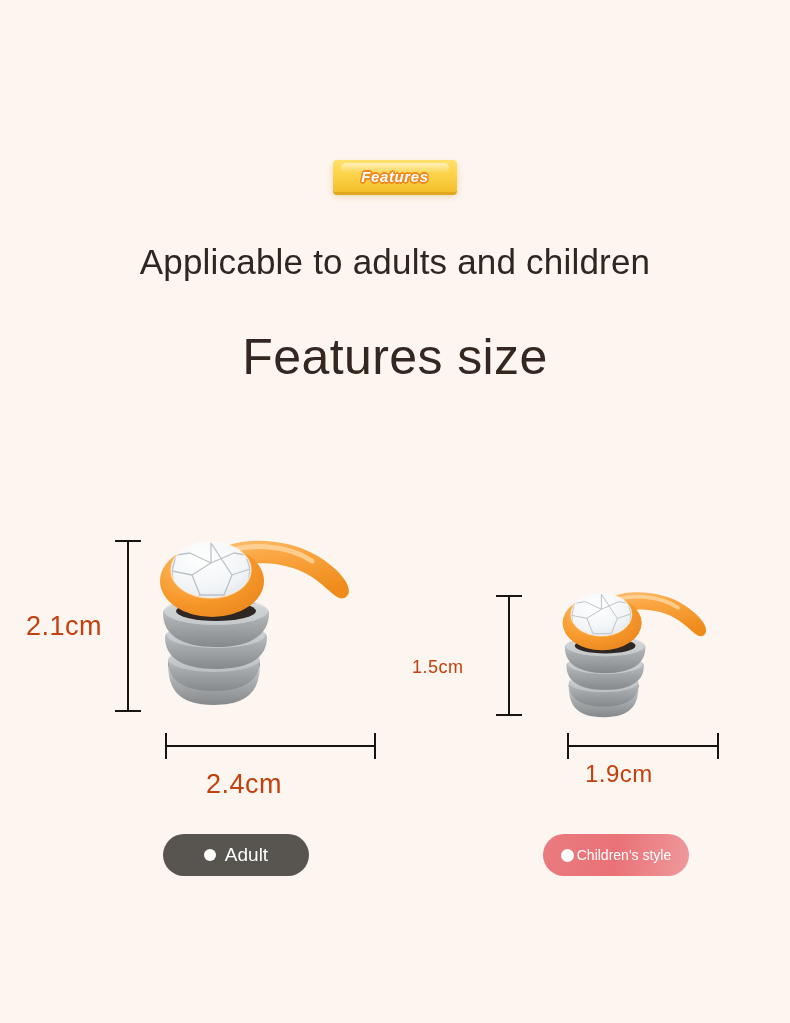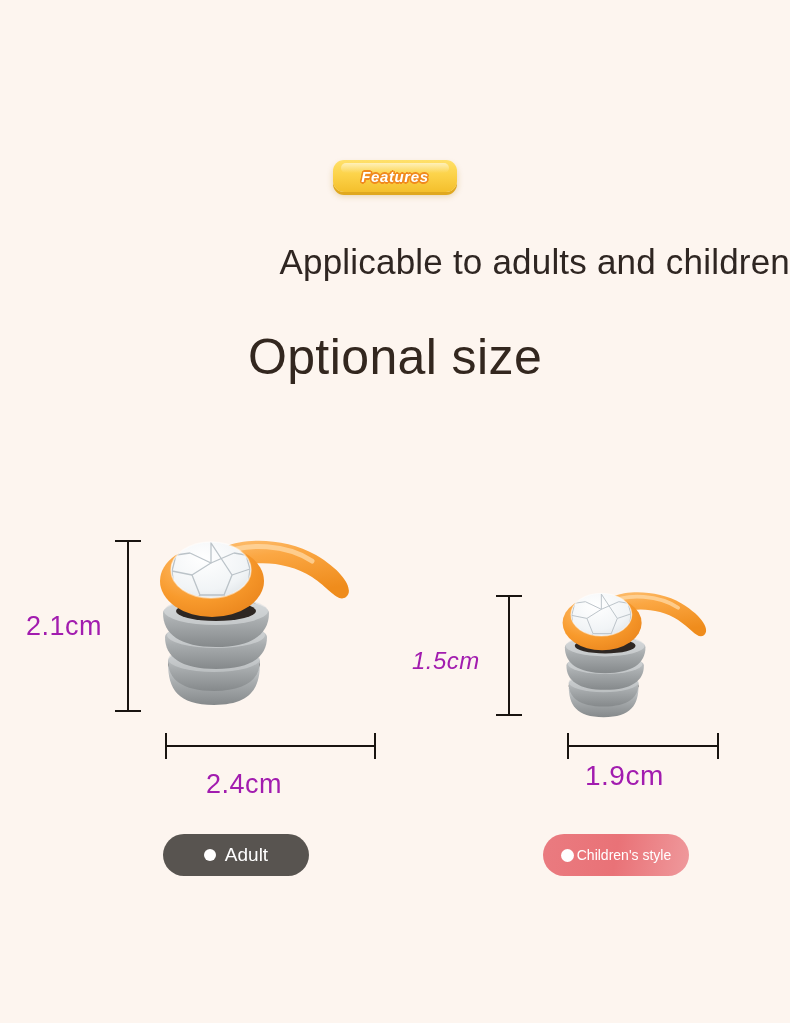--- a/index.html
+++ b/index.html
@@ -27,21 +27,21 @@
     left: 0;
     right: 0;
     top: 160px;
     display: flex;
     justify-content: center;
   }
   .features-badge {
     position: relative;
     width: 124px;
     height: 32px;
-    border-radius: 11px;
+    border-radius: 4px;
     background: linear-gradient(180deg, #ffe06a 0%, #fcd34a 45%, #f4bf2c 100%);
     box-shadow: 0 3px 0 0 #e0a81f, 0 4px 6px rgba(180,130,20,0.30);
     display: flex;
     align-items: center;
     justify-content: center;
   }
   .features-badge::before {
     content: "";
     position: absolute;
     left: 8px;
@@ -69,21 +69,21 @@
       -1.6px  0    0 #f08a1e,
        1.6px  0    0 #f08a1e;
   }
 
   
   .heading-main {
     position: absolute;
     left: 0;
     right: 0;
     top: 242px;
-    text-align: right;
+    text-align: center;
     font-size: 35px;
     color: #2f2622;
     letter-spacing: 0.2px;
   }
   .heading-sub {
     position: absolute;
     left: 0;
     right: 0;
     top: 328px;
     text-align: center;
@@ -102,21 +102,21 @@
   
   .dim-line { position: absolute; background: #191410; }
   .dim-v    { width: 1.6px; }
   .dim-h    { height: 1.6px; }
   .cap      { position: absolute; background: #191410; }
   .cap-h    { height: 1.6px; width: 26px; }
   .cap-v    { width: 1.6px; height: 26px; }
 
   .dim-label {
     position: absolute;
-    color: #a21caf;
+    color: #c2410c;
     white-space: nowrap;
     letter-spacing: 0.5px;
   }
 
   
   .earplug { position: absolute; }
 
   
   .pill {
     position: absolute;
@@ -167,21 +167,21 @@
 
 <div class="page">
 
   <div class="badge-wrap">
     <div class="features-badge">
       <span class="label">Features</span>
     </div>
   </div>
 
   <div class="heading-main">Applicable to adults and children</div>
-  <div class="heading-sub">Optional size</div>
+  <div class="heading-sub">Features size</div>
 
   <div class="product-group group-adult">
 
     <div class="dim-line dim-v" style="left:107px; top:20px; height:171px;"></div>
     <div class="cap cap-h" style="left:95px; top:20px;"></div>
     <div class="cap cap-h" style="left:95px; top:190px;"></div>
     <div class="dim-label" style="left:6px; top:91px; font-size:27px;">2.1cm</div>
 
     <svg class="earplug" style="left:130px; top:13px;" width="250" height="200" viewBox="0 0 250 200">
       <defs>
@@ -250,21 +250,21 @@
     <div class="cap cap-v" style="left:145px; top:213px;"></div>
     <div class="cap cap-v" style="left:354px; top:213px;"></div>
     <div class="dim-label" style="left:186px; top:249px; font-size:27px;">2.4cm</div>
   </div>
 
   <div class="product-group group-child">
 
     <div class="dim-line dim-v" style="left:108px; top:20px; height:120px;"></div>
     <div class="cap cap-h" style="left:96px; top:20px;"></div>
     <div class="cap cap-h" style="left:96px; top:139px;"></div>
-    <div class="dim-label" style="left:12px; top:72px; font-size:24px;font-style:italic;">1.5cm</div>
+    <div class="dim-label" style="left:12px; top:82px; font-size:18px;">1.5cm</div>
 
     <svg class="earplug" style="left:155px; top:10px;" width="190" height="155" viewBox="0 0 250 200">
       <defs>
         <linearGradient id="stemB" x1="0" y1="0" x2="0.35" y2="1">
           <stop offset="0%" stop-color="#fdc074"></stop>
           <stop offset="35%" stop-color="#fba743"></stop>
           <stop offset="100%" stop-color="#ef8c1c"></stop>
         </linearGradient>
         <radialGradient id="domeB" cx="0.35" cy="0.3" r="0.85">
           <stop offset="0%" stop-color="#ffc071"></stop>
@@ -318,21 +318,21 @@
         <path d="M26 22 L40 20 M96 22 L84 20"></path>
         <path d="M22 38 L24 54 M100 36 L98 52"></path>
         <path d="M24 54 L40 76 M98 52 L84 76"></path>
       </g>
       <ellipse cx="61" cy="37" rx="40" ry="28" fill="none" stroke="#ffffff" stroke-width="1.5" opacity="0.5"></ellipse>
     </svg>
 
     <div class="dim-line dim-h" style="left:167px; top:170px; width:151px;"></div>
     <div class="cap cap-v" style="left:167px; top:158px;"></div>
     <div class="cap cap-v" style="left:317px; top:158px;"></div>
-    <div class="dim-label" style="left:185px; top:185px; font-size:28px;">1.9cm</div>
+    <div class="dim-label" style="left:185px; top:185px; font-size:24px;">1.9cm</div>
   </div>
 
   <div class="pill pill-child">
     <span class="dot"></span>
     <span class="ptxt">Children's style</span>
   </div>
 
   <div class="pill pill-adult">
     <span class="dot"></span>
     <span class="ptxt">Adult</span>

